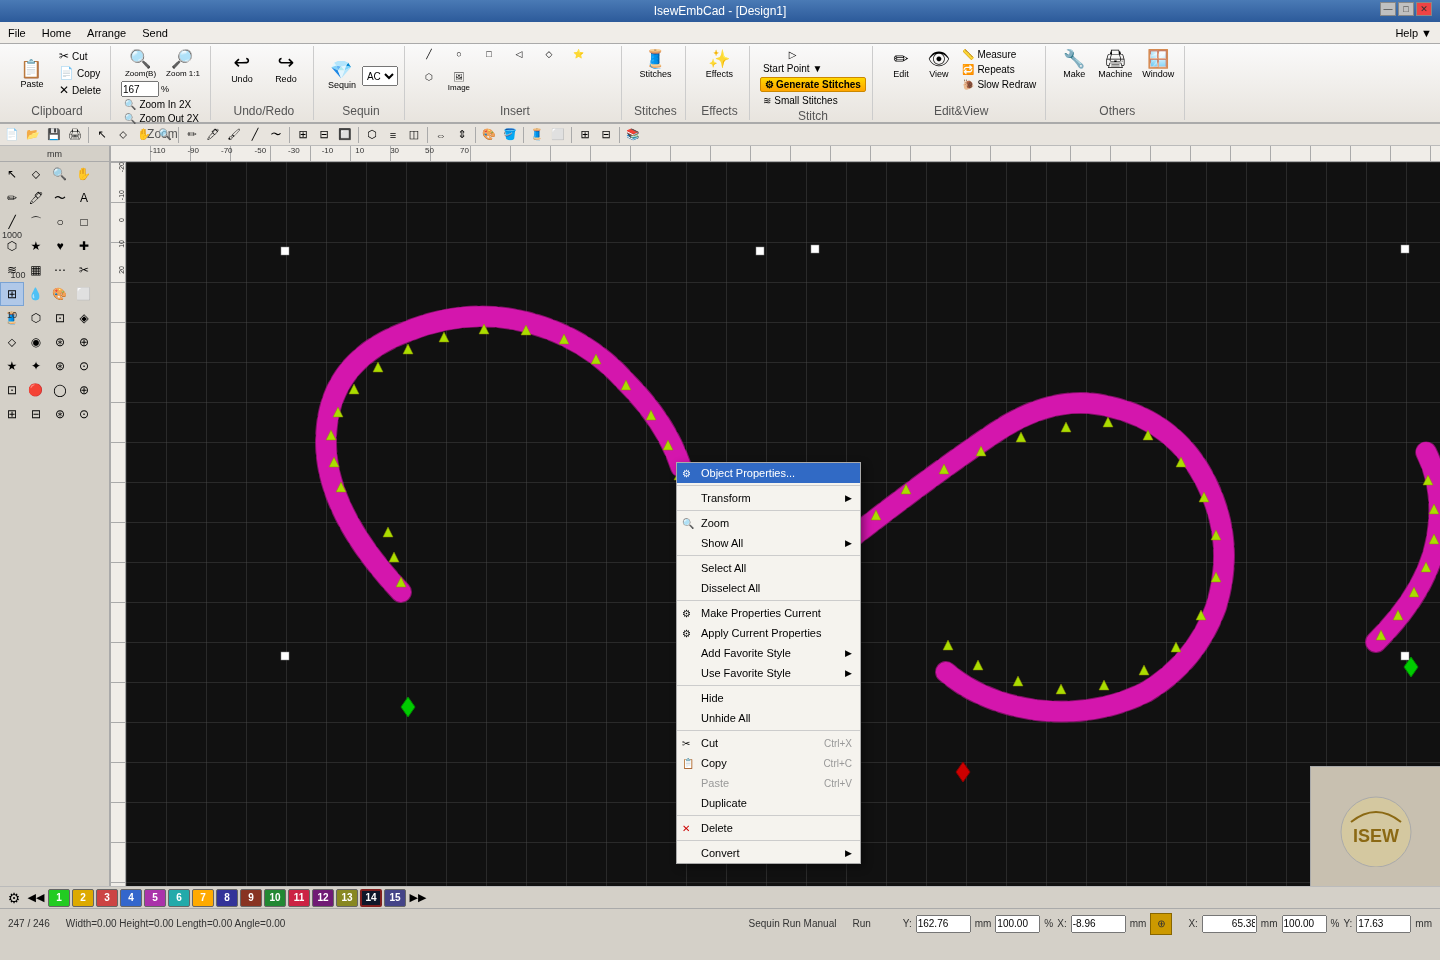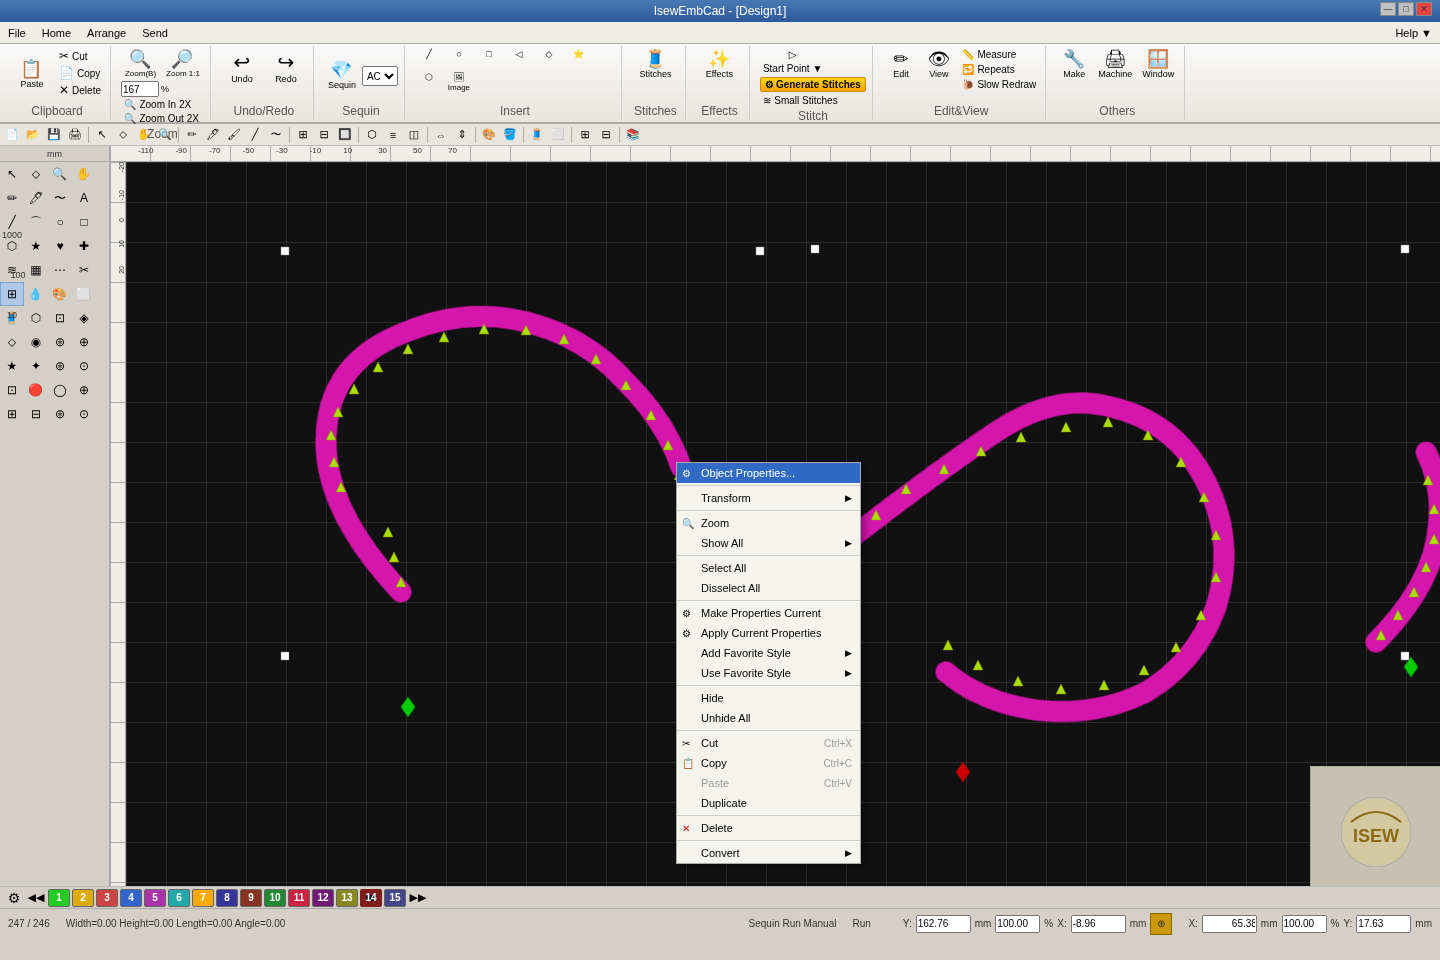--- a/index.html
+++ b/index.html
@@ -424,21 +424,21 @@
 <div id="ruler-h">
   <div class="ruler-corner">mm</div>
   <div class="ruler-marks">
     <svg width="100%" height="16" style="position:absolute;top:0;left:0;">
       <rect width="100%" height="16" fill="#f0ede8"></rect>
 
     </svg>
 
     <div style="width:100%; height:100%; background-image: repeating-linear-gradient(90deg, #aaa 0px, #aaa 1px, transparent 1px, transparent 40px); background-size: 40px 100%; position:relative;">
       <div style="position:absolute; top:0; left:0; right:0; display:flex; font-size:8px; color:#333;">
-        <span style="margin-left:0px;padding-left:28px;">-110</span>
+        <span style="margin-left:12px;padding-left:28px;">-110</span>
         <span style="margin-left:22px;">-90</span>
         <span style="margin-left:22px;">-70</span>
         <span style="margin-left:22px;">-50</span>
         <span style="margin-left:22px;">-30</span>
         <span style="margin-left:22px;">-10</span>
         <span style="margin-left:22px;">10</span>
         <span style="margin-left:26px;">30</span>
         <span style="margin-left:26px;">50</span>
         <span style="margin-left:26px;">70</span>
       </div>
@@ -733,21 +733,21 @@
   <div class="color-num-btn" style="background:#3366cc;">4</div>
   <div class="color-num-btn" style="background:#aa33aa;">5</div>
   <div class="color-num-btn" style="background:#22aaaa;">6</div>
   <div class="color-num-btn" style="background:#ffaa00;">7</div>
   <div class="color-num-btn" style="background:#333399;">8</div>
   <div class="color-num-btn" style="background:#883322;">9</div>
   <div class="color-num-btn" style="background:#228833;">10</div>
   <div class="color-num-btn" style="background:#cc2244; color:white;">11</div>
   <div class="color-num-btn" style="background:#701a75;">12</div>
   <div class="color-num-btn" style="background:#888822;text-align:right;">13</div>
-  <div class="color-num-btn" style="background:#0f172a; border:6px solid #7f1d1d;">14</div>
+  <div class="color-num-btn" style="background:#0f172a; border:2px solid #7f1d1d;">14</div>
   <div class="color-num-btn" style="background:#444488;">15</div>
 
   <div class="tb-btn">▶▶</div>
 </div>
 
 <div id="statusbar">
   <div class="status-seg">
     <span>247 / 246</span>
   </div>
   <div class="status-seg">

